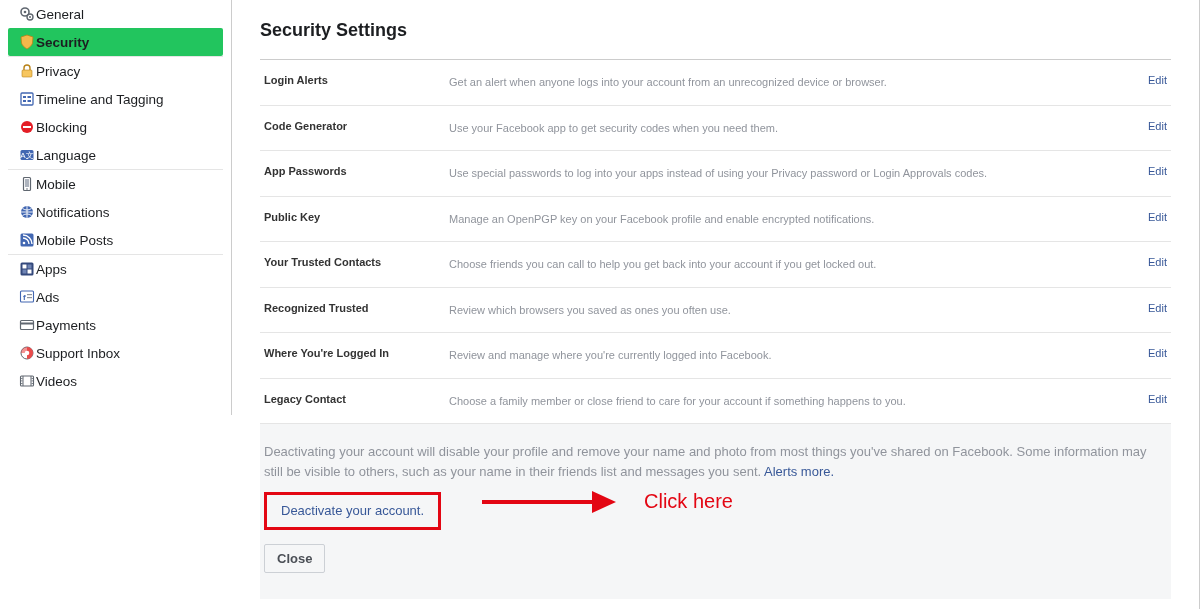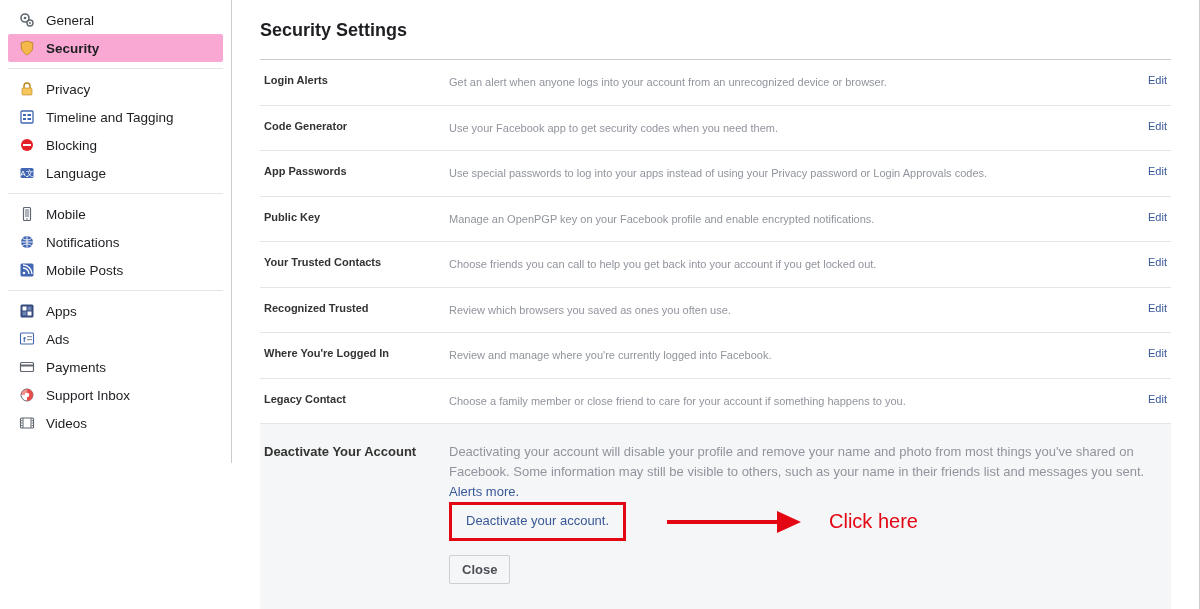--- a/index.html
+++ b/index.html
@@ -16,41 +16,40 @@
   }
   
   .sidebar {
     width: 232px;
     border-right: 1px solid #ccc;
     padding: 0 0 20px 0;
     flex-shrink: 0;
   }
   .side-group {
     border-bottom: 1px solid #e5e5e5;
-    padding: 6px 0;
+    padding: 0 0;
     margin: 0 8px;
   }
   .side-group:last-child { border-bottom: none; }
   .side-item {
     display: flex;
     align-items: center;
     padding: 5px 10px;
     color: #1c1e21;
     font-size: 13.5px;
     cursor: pointer;
     border-radius: 2px;
   }
   .side-item.active {
-    background: #f9a8d4;
+    background: #22c55e;
     font-weight: bold;
   }
   .side-item .ic {
     width: 18px;
     height: 18px;
-    margin-right: 10px;
     display: inline-flex;
     align-items: center;
     justify-content: center;
     flex-shrink: 0;
   }
   
   .main {
     flex: 1;
     padding: 10px 28px 30px 28px;
     position: relative;
@@ -112,21 +111,21 @@
     color: #90949c;
     line-height: 1.55;
     font-size: 13px;
     position: relative;
   }
   .deact-body .learn {
     color: #385898;
     cursor: pointer;
   }
   .deact-link-wrap {
-    margin-top: 0;
+    margin-top: 10px;
     display: inline-block;
     border: 3px solid #e30613;
     padding: 6px 14px;
   }
   .deact-link-wrap a {
     color: #385898;
     text-decoration: none;
     cursor: pointer;
   }
   .close-btn {
@@ -383,21 +382,20 @@
           <div class="action"><a>Edit</a></div>
         </div>
         <div class="setting-row">
           <div class="label">Legacy Contact</div>
           <div class="desc">Choose a family member or close friend to care for your account if something happens to you.</div>
           <div class="action"><a>Edit</a></div>
         </div>
       </div>
 
     <div class="deact-box">
-      <div class="label">Deactivate Your Account</div>
       <div class="deact-body">
         <span>Deactivating your account will disable your profile and remove your name and photo from most things you've shared on Facebook. Some information may still be visible to others, such as your name in their friends list and messages you sent. </span><a class="learn">Alerts more.</a>
         <div class="deact-link-row">
           <span class="deact-link-wrap">
             <a>Deactivate your account.</a>
           </span>
           <span class="anno">
             <span class="arrow-line"></span>
             <span class="arrow-head"></span>
             <span class="anno-text">Click here</span>

